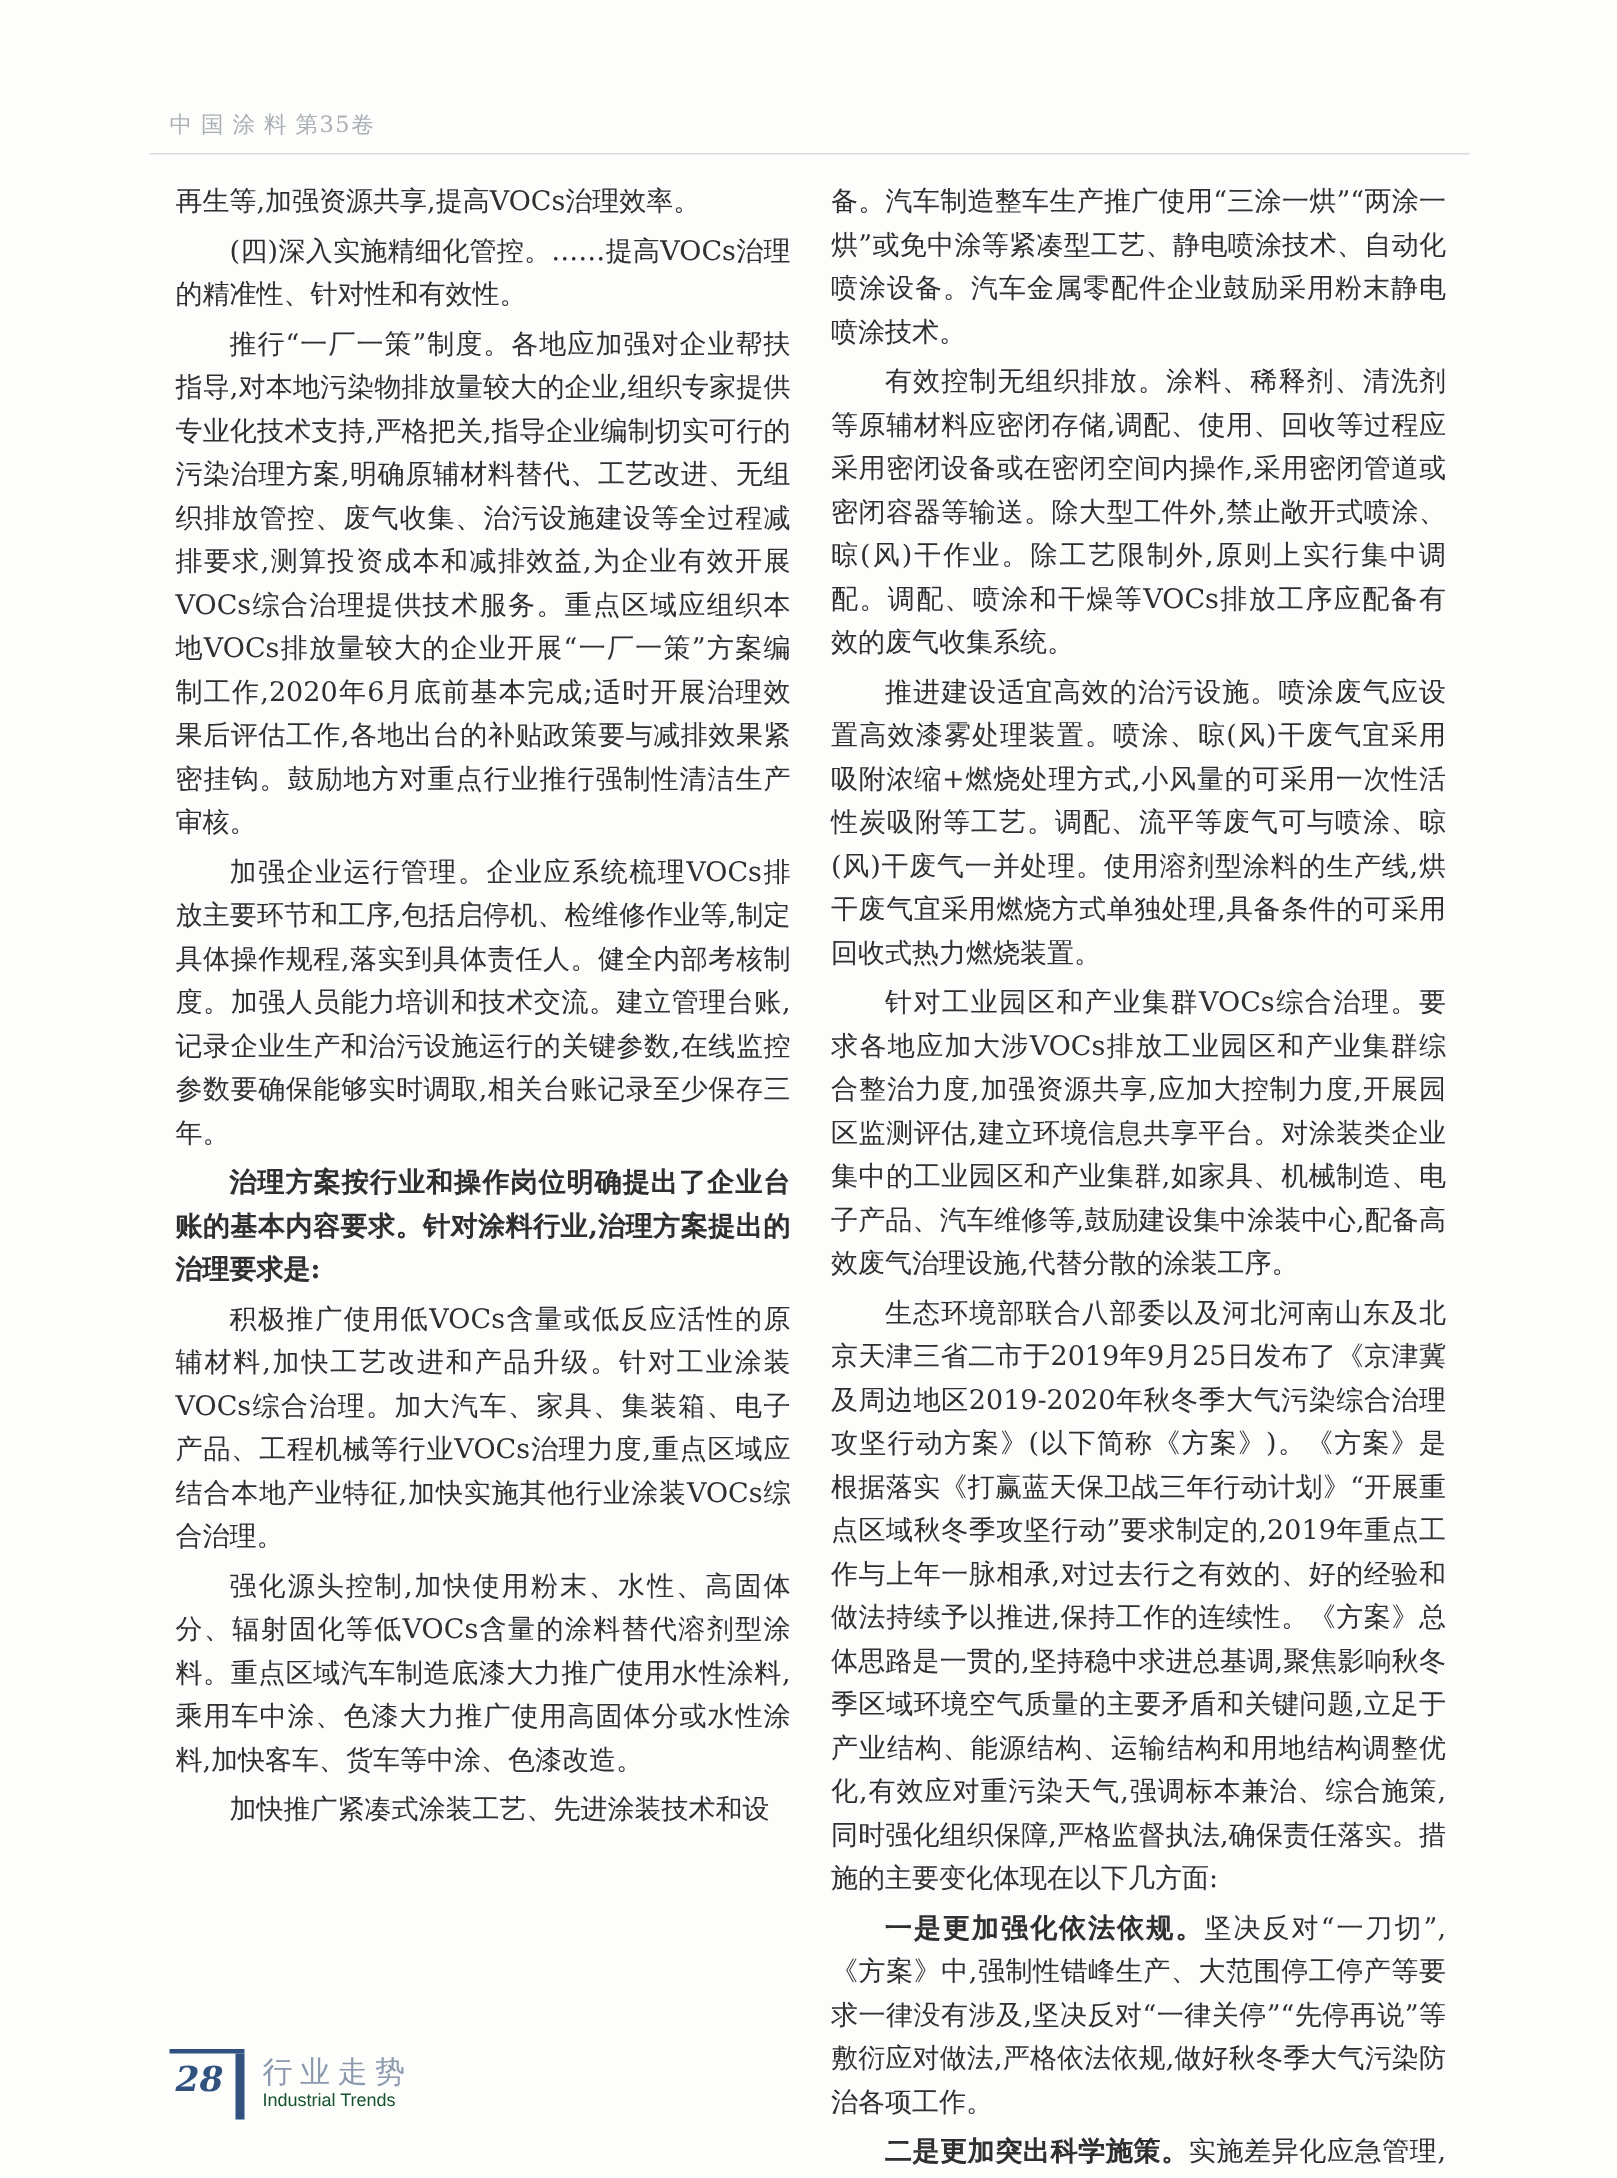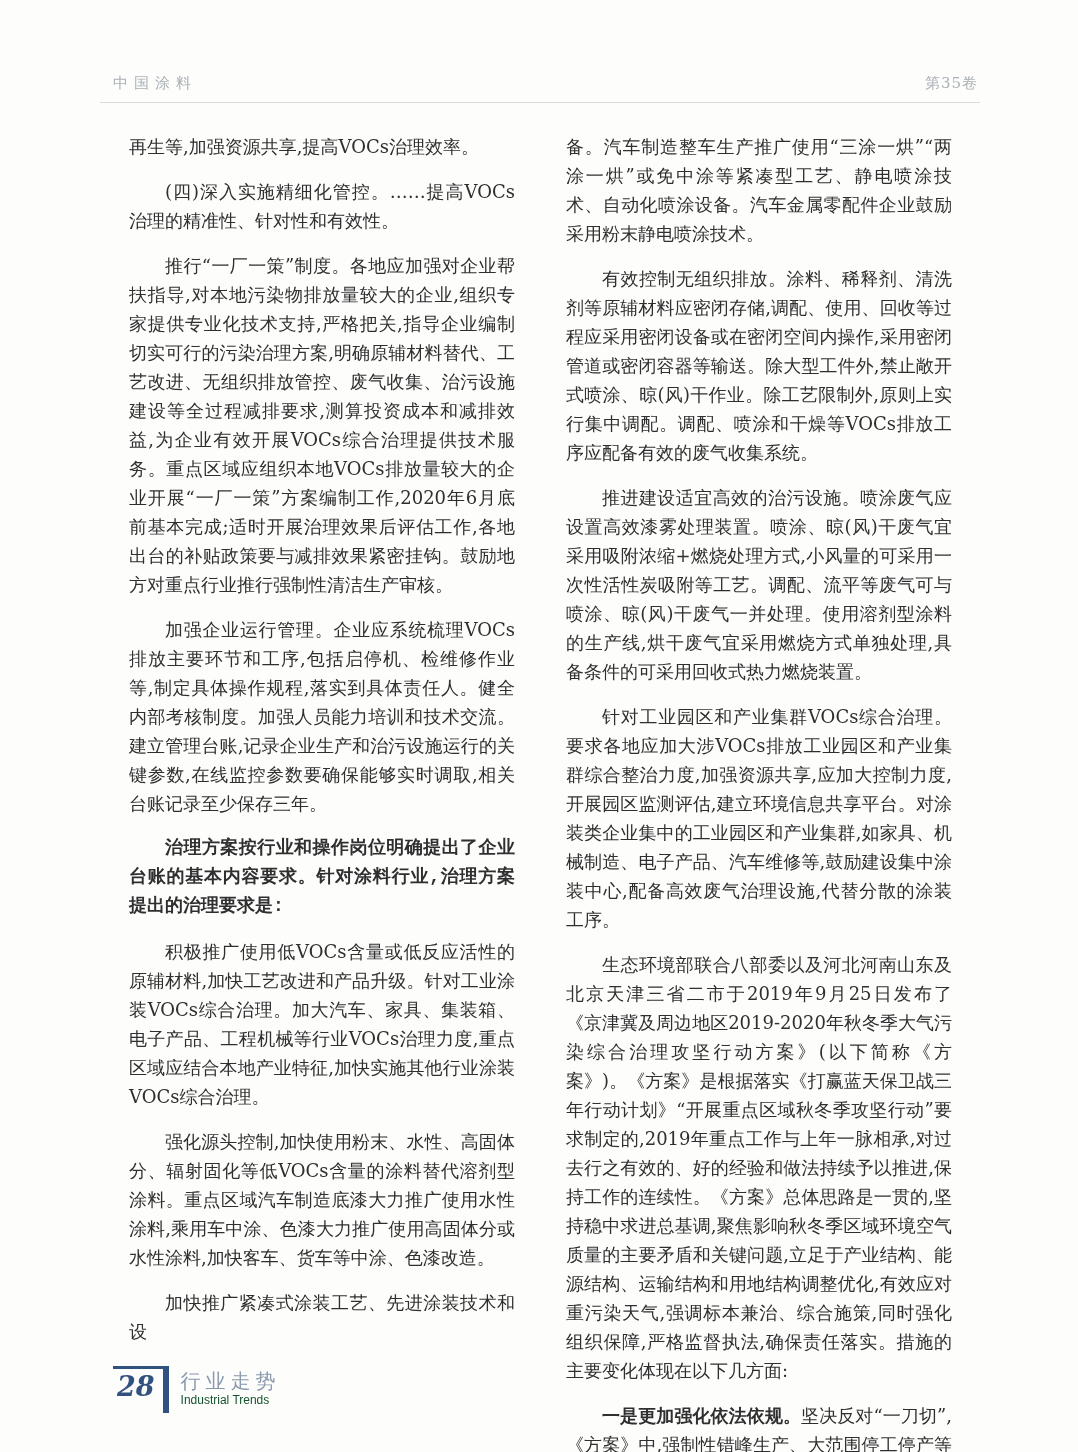--- a/index.html
+++ b/index.html
@@ -9,21 +9,20 @@
     height: 1452px;
     background: #fdfdfc;
     overflow: hidden;
     font-family: "DejaVu Serif", "Liberation Serif", serif;
   }
   
   .header {
     position: absolute;
     top: 74px; left: 113px; right: 100px;
     display: flex;
-    justify-content: space-between;
     align-items: baseline;
     color: #aab0b5;
     font-size: 15px;
   }
   .journal-title { letter-spacing: 6px; }
   .volume-label  { letter-spacing: 1px; }
   .header-rule {
     position: absolute;
     top: 102px; left: 100px; right: 98px;
     height: 1px;
@@ -32,47 +31,47 @@
   
   .columns {
     position: absolute;
     top: 116px; left: 113px;
     width: 855px;
     display: flex;
     gap: 19px;
   }
   .column { width: 418px; }
   .para {
-    margin: 16px;
+    margin: 4px;
     font-size: 18px;
     line-height: 29px;
     color: #2f2f2f;
     text-align: justify;
     text-justify: inter-ideograph;
   }
   .para.indent { text-indent: 2em; }
-  .para.bold   { font-weight: bold; font-family: Liberation Mono, monospace; }
+  .para.bold   { font-weight: bold; }
   .para .lead  { font-weight: bold; }
   
   .footer {
     position: absolute;
     top: 1366px; left: 113px;
     display: flex;
     align-items: flex-start;
   }
   .pageno-box {
     display: flex;
     align-items: flex-start;
     border-top: 3px solid var(--accent, #31517e);
     padding-top: 0;
   }
   .pageno {
     font-style: italic;
     font-weight: bold;
-    font-size: 27px;
+    font-size: 23px;
     line-height: 36px;
     color: var(--accent, #31517e);
     padding: 0 8px 0 4px;
   }
   .pageno-vbar {
     width: 6px;
     height: 44px;
     background: var(--accent, #31517e);
   }
   .section-labels { margin-left: 12px; padding-top: 4px; }

